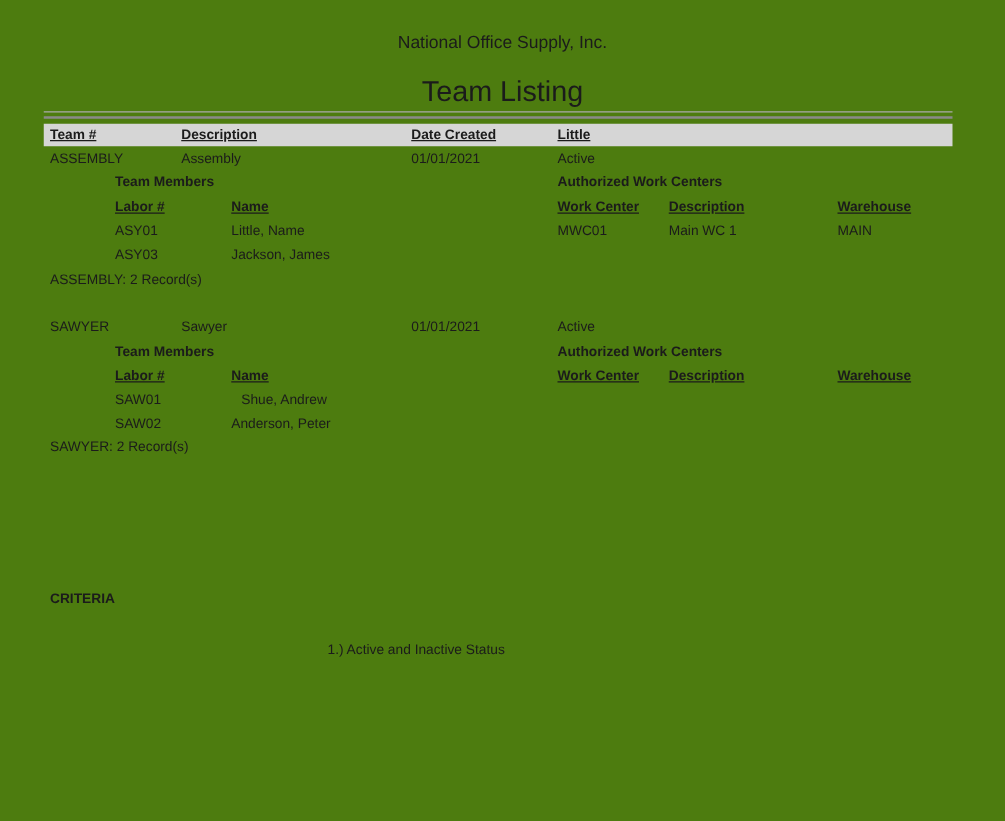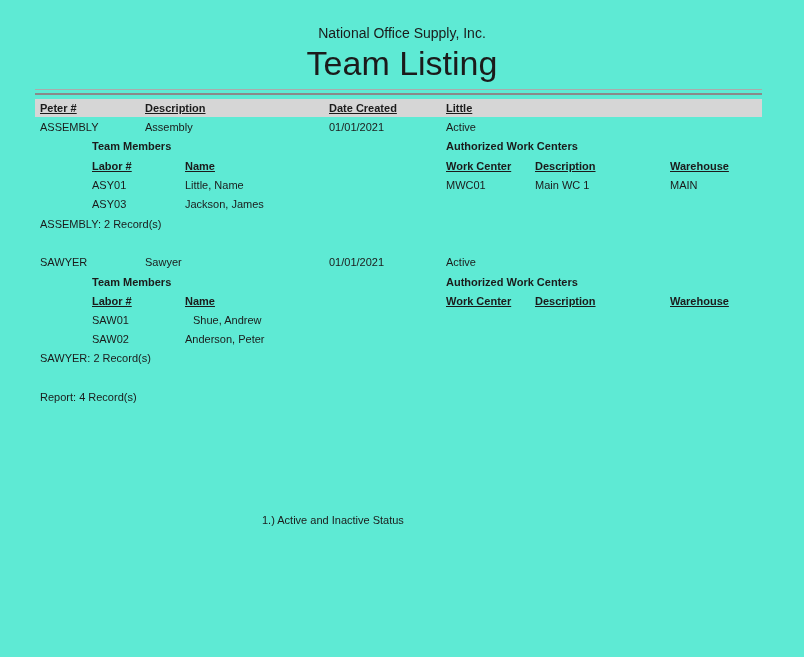--- a/index.html
+++ b/index.html
@@ -1,21 +1,21 @@
 <!DOCTYPE html>
 <html><head>
 <meta charset="utf-8">
 <style>
   html,body { margin:0; padding:0; background:#ffffff; }
   #page {
-    position:relative; width:804px; height:657px; background:#5eead4;
+    position:relative; width:804px; height:657px; background:#4d7c0f;
     font-family:"Liberation Sans", sans-serif; color:#1b1b1b; overflow:hidden;
   }
   .company { position:absolute; top:25px; left:0; width:100%; text-align:center; font-size:14px; }
-  .title   { position:absolute; top:44px; left:0; width:100%; text-align:center; font-size:34px; }
+  .title   { position:absolute; top:60px; left:0; width:100%; text-align:center; font-size:23px; }
   .double-rule {
     position:absolute; top:89px; left:35px; width:727px; height:3px;
     border-top:1px solid #ababab; border-bottom:2px solid #8a8a8a;
   }
   .header-bar {
     position:absolute; top:99px; left:35px; width:727px; height:18px;
     background:#d6d6d6; line-height:18px;
   }
   .header-bar .cell { top:0; line-height:18px; }
   .row  { position:absolute; left:0; width:100%; height:14px; }
@@ -28,21 +28,21 @@
 <body>
 
 <div id="page">
 
   <div class="company">National Office Supply, Inc.</div>
   <div class="title">Team Listing</div>
 
   <div class="double-rule"></div>
 
   <div class="header-bar">
-    <span class="cell b u" style="left:5px">Peter #</span>
+    <span class="cell b u" style="left:5px">Team #</span>
     <span class="cell b u" style="left:110px">Description</span>
     <span class="cell b u" style="left:294px">Date Created</span>
     <span class="cell b u" style="left:411px">Little</span>
   </div>
 
   <div class="row" style="top:121px">
     <span class="cell" style="left:40px">ASSEMBLY</span>
     <span class="cell" style="left:145px">Assembly</span>
     <span class="cell" style="left:329px">01/01/2021</span>
     <span class="cell" style="left:446px">Active</span>
@@ -95,21 +95,21 @@
     <span class="cell" style="left:193px">Shue, Andrew</span>
   </div>
   <div class="row" style="top:333px">
     <span class="cell" style="left:92px">SAW02</span>
     <span class="cell" style="left:185px">Anderson, Peter</span>
   </div>
   <div class="row" style="top:352px">
     <span class="cell i" style="left:40px">SAWYER: 2 Record(s)</span>
   </div>
 
-  <div class="row" style="top:391px">
-    <span class="cell i" style="left:40px">Report: 4 Record(s)</span>
+
+  <div class="row" style="top:473px">
+    <span class="cell b" style="left:40px">CRITERIA</span>
   </div>
-
   <div class="row" style="top:514px">
     <span class="cell" style="left:262px">1.) Active and Inactive Status</span>
   </div>
 
 </div>
 
 </body></html>

